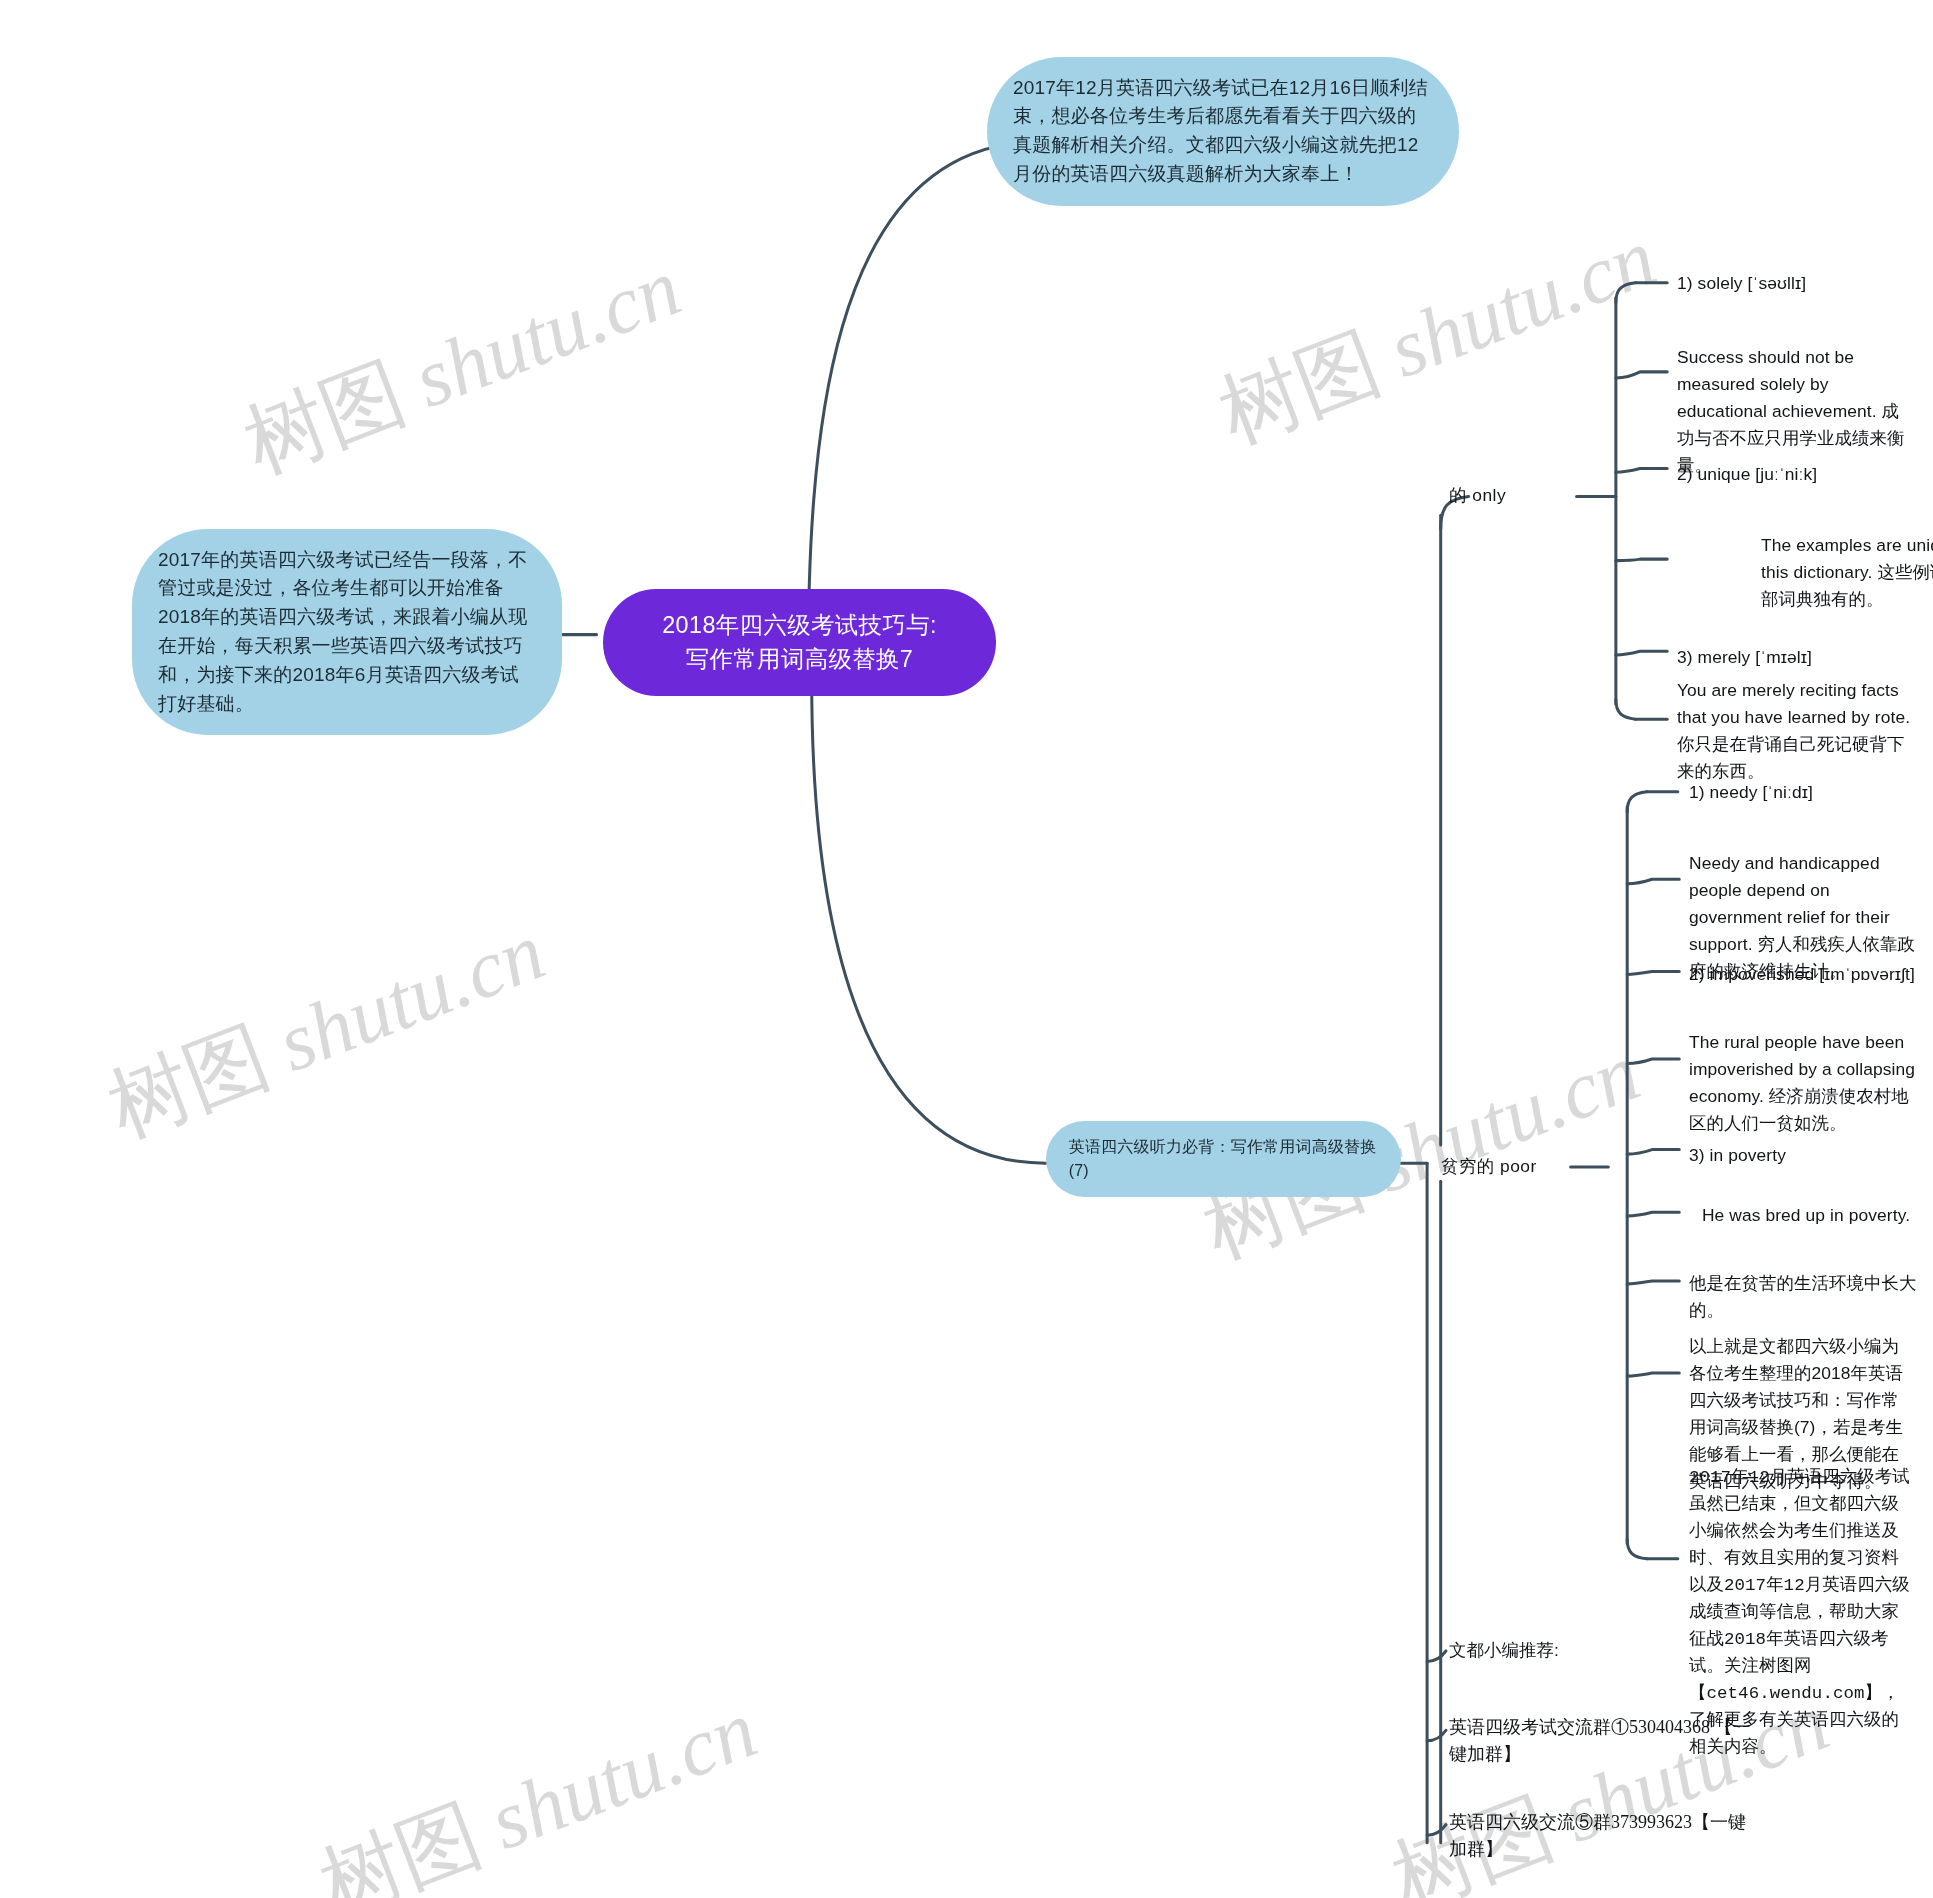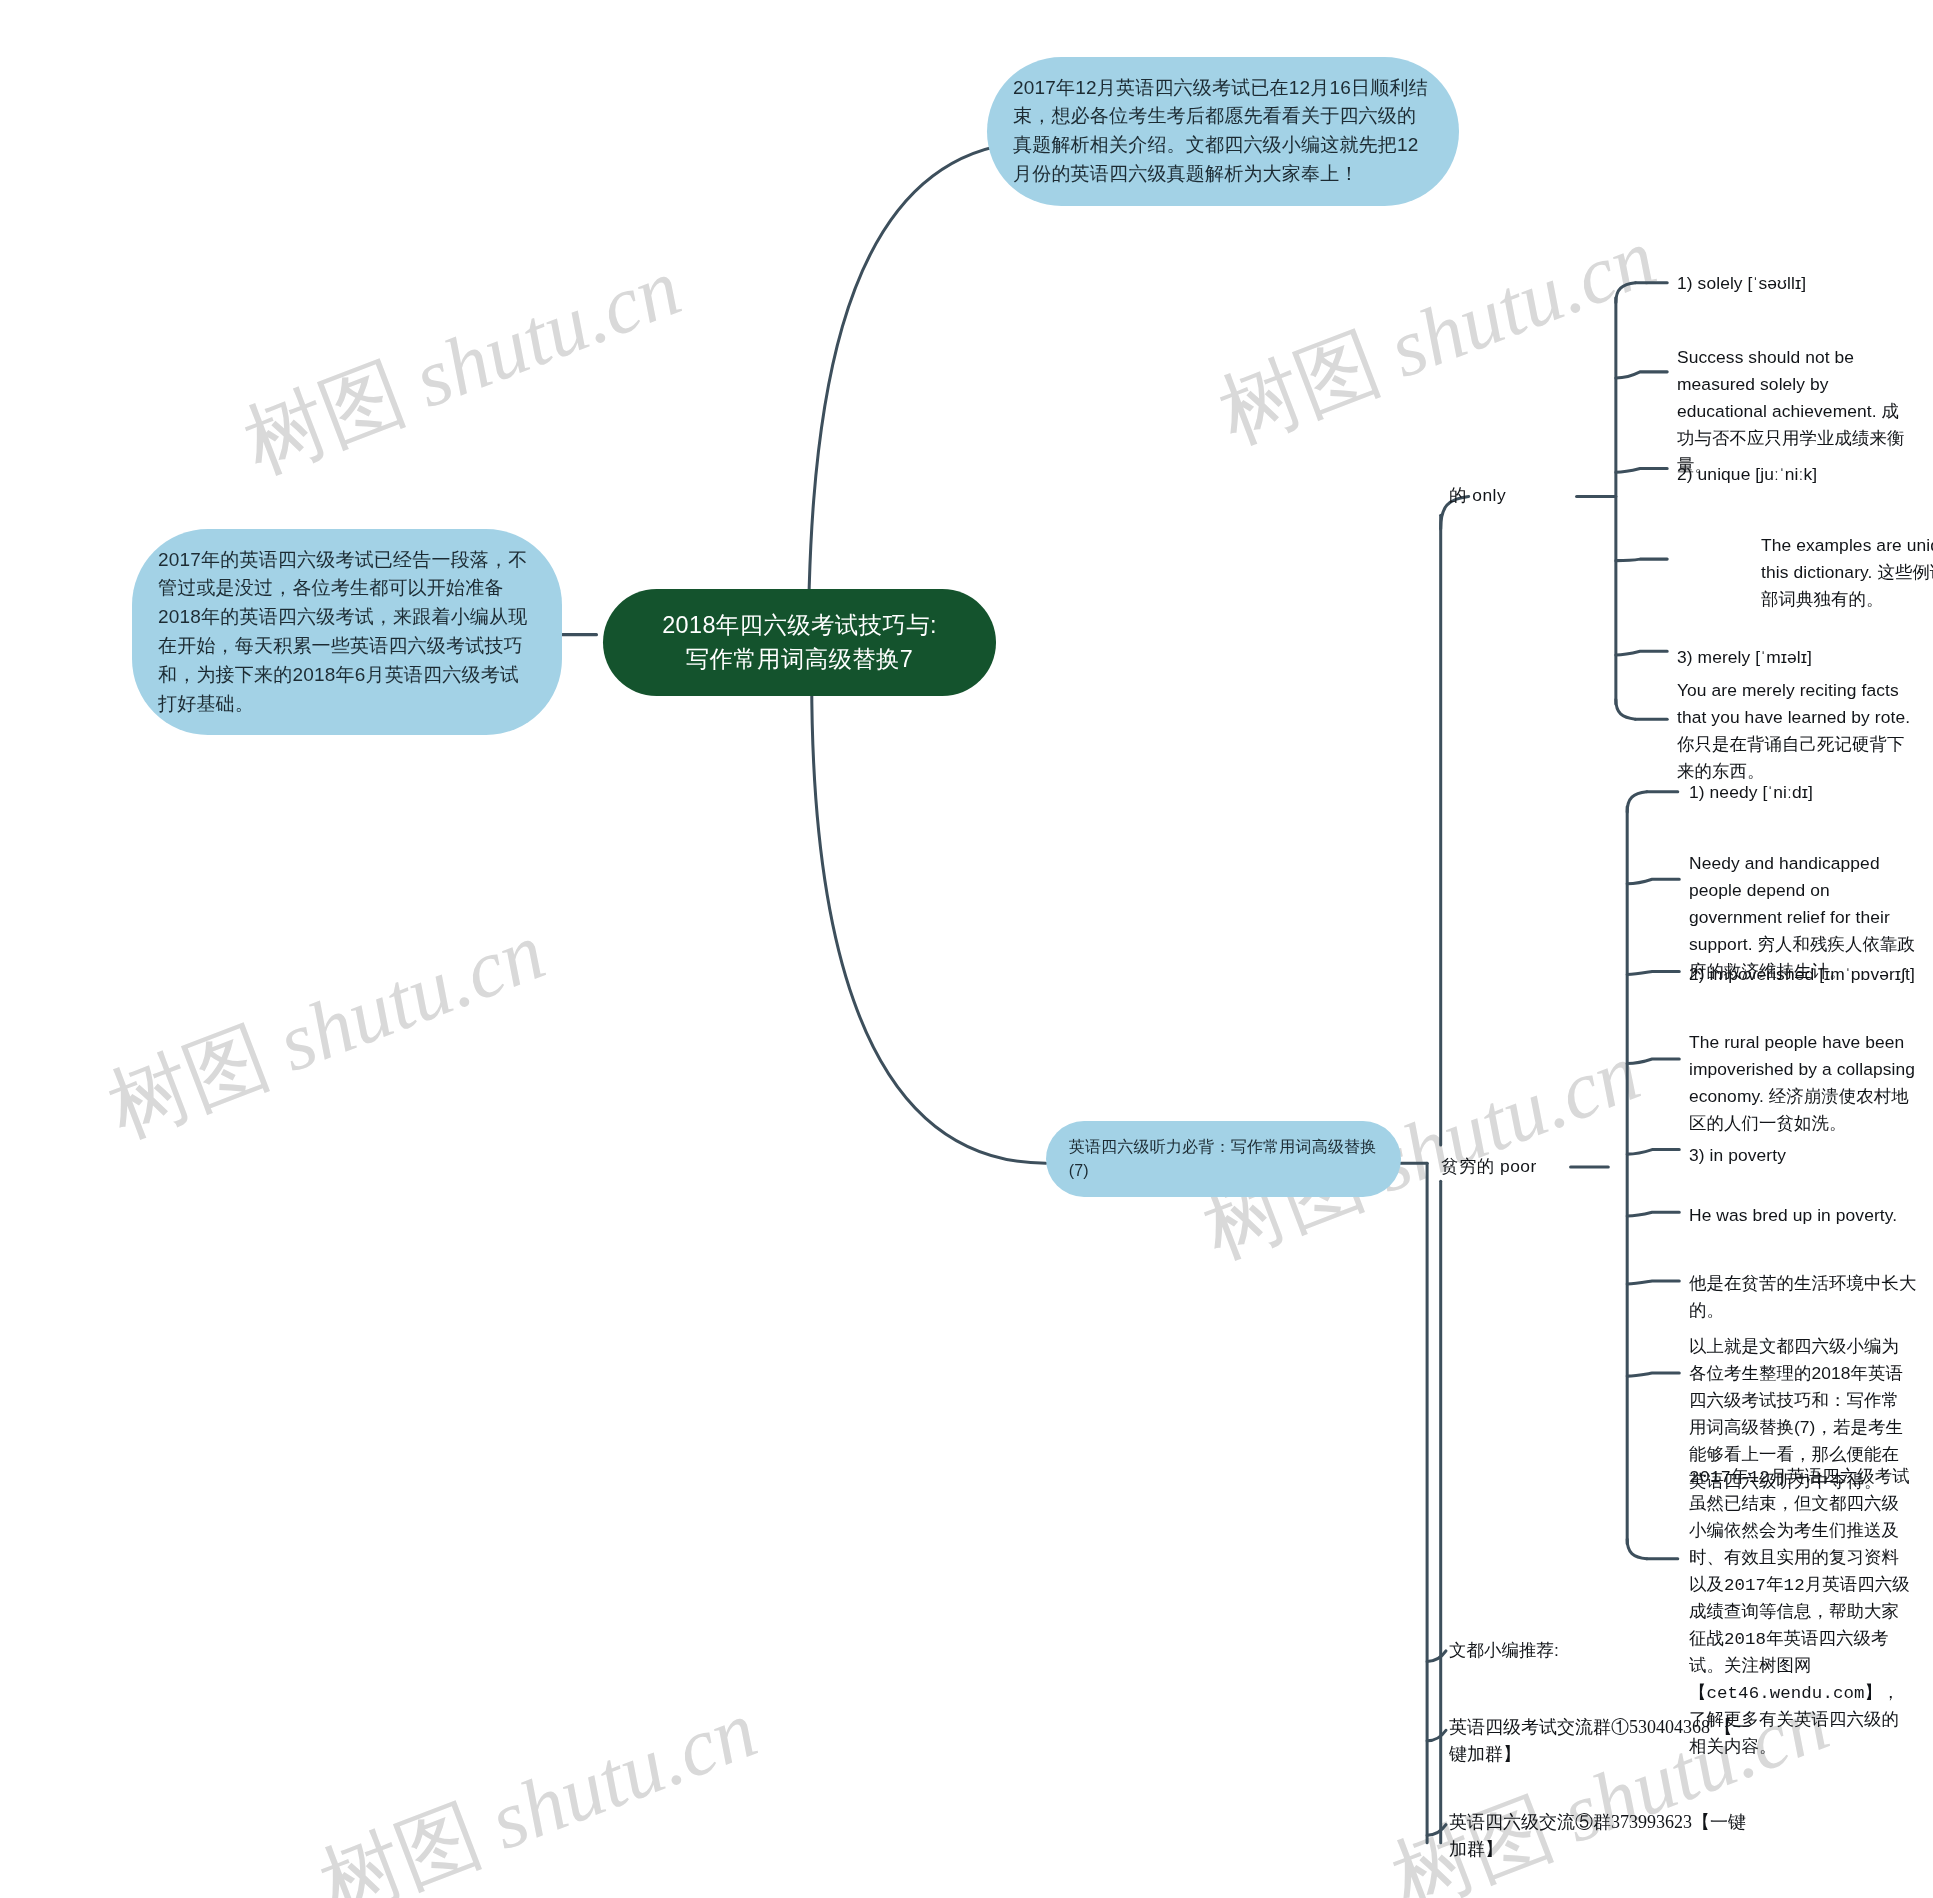--- a/index.html
+++ b/index.html
@@ -38,21 +38,21 @@
     border-radius:76px;
     color:#1c2b33;
     line-height:1.52;
     padding:16.6px 26px;
     font-size:19px;
     letter-spacing:0.2px;
   }
   .bubble.small { font-size:16px; border-radius:45px; padding:13.6px 22.7px; }
 
   .root {
-    background:#14532d;
+    background:#6d28d9;
     border-radius:76px;
     color:#ffffff;
     text-align:center;
     font-size:23.4px;
     line-height:1.45;
     padding:19.6px 30px;
     letter-spacing:0.4px;
   }
 
   .leaf {
@@ -170,21 +170,21 @@
 
 <div class="node" style="left:1441px; top:1154px;">
   <div class="branch-label">贫穷的 poor</div>
 </div>
 
 <div class="node leaf" style="left:1689px; top:779px; width:227px;">1) needy [ˈniːdɪ]</div>
 <div class="node leaf" style="left:1689px; top:850px; width:227px;">Needy and handicapped people depend on government relief for their support. 穷人和残疾人依靠政府的救济维持生计。</div>
 <div class="node leaf" style="left:1689px; top:961px; width:234px;">2) impoverished [ɪmˈpɒvərɪʃt]</div>
 <div class="node leaf" style="left:1689px; top:1029px; width:230px;">The rural people have been impoverished by a collapsing economy. 经济崩溃使农村地区的人们一贫如洗。</div>
 <div class="node leaf" style="left:1689px; top:1142px; width:227px;">3) in poverty</div>
-<div class="node leaf" style="left:1689px; top:1202px; width:234px;">He was bred up in poverty.</div>
+<div class="node leaf" style="left:1689px; top:1202px; width:234px;text-align:center;">He was bred up in poverty.</div>
 <div class="node leaf" style="left:1689px; top:1270px; width:234px;">他是在贫苦的生活环境中长大的。</div>
 <div class="node leaf" style="left:1689px; top:1333px; width:227px;">以上就是文都四六级小编为各位考生整理的2018年英语四六级考试技巧和：写作常用词高级替换(7)，若是考生能够看上一看，那么便能在英语四六级听力中夺得。</div>
 <div class="node leaf" style="left:1689px; top:1465px; width:227px;font-family:Liberation Mono, monospace;">2017年12月英语四六级考试虽然已结束，但文都四六级小编依然会为考生们推送及时、有效且实用的复习资料以及2017年12月英语四六级成绩查询等信息，帮助大家征战2018年英语四六级考试。关注树图网【cet46.wendu.com】，了解更多有关英语四六级的相关内容。</div>
 
 <div class="node leaf" style="left:1449px; top:1637px; width:227px;">文都小编推荐:</div>
 <div class="node serif-leaf" style="left:1449px; top:1714px; width:302px;">英语四级考试交流群①530404368  【一键加群】</div>
 <div class="node serif-leaf" style="left:1449px; top:1809px; width:302px;">英语四六级交流⑤群373993623【一键加群】</div>
 
 
 </body></html>

